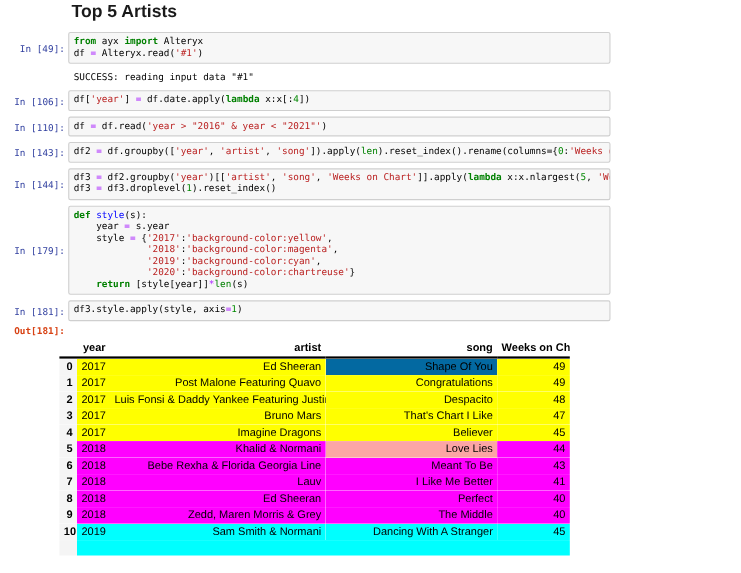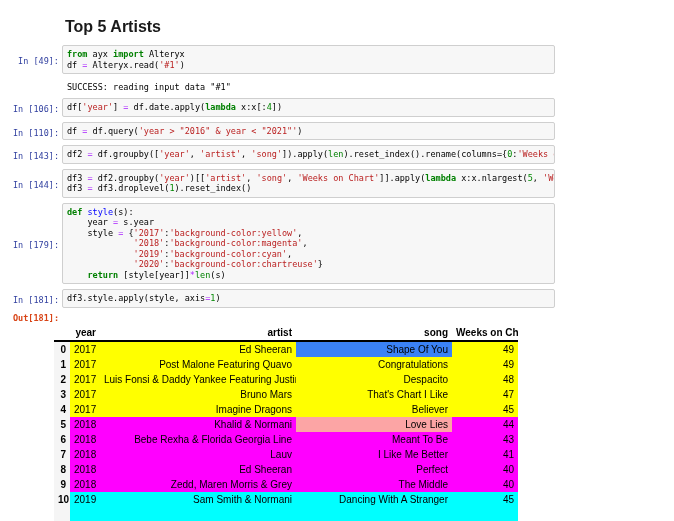--- a/index.html
+++ b/index.html
@@ -1,18 +1,18 @@
 <!DOCTYPE html>
 <html style="--in-prompt: #303F9F; --out-prompt: #D84315; --cell-bg: #f7f7f7; --cell-border: #cfcfcf; --tk-keyword: #008000; --tk-builtin: #008000; --tk-string: #BA2121; --tk-operator: #AA22FF; --tk-number: #008800; --tk-function: #0000FF; --row-yellow: #ffff00; --row-magenta: #ff00ff; --row-cyan: #00ffff;"><head>
 <meta charset="utf-8">
 <style>
   html,body { margin:0; padding:0; background:#fff; }
   .nb {
     position:relative; width:560px; height:521px; overflow:hidden;
-    background:#fff; box-sizing:border-box; padding-top:16px;
+    background:#fff; box-sizing:border-box; padding-top:0;
     font-family:"Liberation Sans", sans-serif;
   }
   .nb-title {
     margin:2px 0 9px 65px; font-family:"Liberation Sans", sans-serif;
     font-size:16px; font-weight:bold; color:#1a1a1a; letter-spacing:0;
   }
   .cell-row { display:flex; align-items:center; margin-bottom:5px; }
   .prompt {
     flex:none; width:62px; box-sizing:border-box; text-align:right;
     padding:4px 3px 0 0; font-family:"DejaVu Sans Mono", monospace;
@@ -72,21 +72,21 @@
       </div>
       <div class="cell-row">
         <div class="prompt prompt-in">In [106]:</div>
         <div class="code-box">
           <div class="code-line"><span class="tk-pl">df[</span><span class="tk-st">'year'</span><span class="tk-pl">] </span><span class="tk-op">=</span><span class="tk-pl"> df.date.apply(</span><span class="tk-kw">lambda</span><span class="tk-pl"> x:x[:</span><span class="tk-nu">4</span><span class="tk-pl">])</span></div>
         </div>
       </div>
       <div class="cell-row">
         <div class="prompt prompt-in">In [110]:</div>
         <div class="code-box">
-          <div class="code-line"><span class="tk-pl">df </span><span class="tk-op">=</span><span class="tk-pl"> df.query(</span><span class="tk-st">'year &gt; "2016" &amp; year &lt; "2021"'</span><span class="tk-pl">)</span></div>
+          <div class="code-line"><span class="tk-pl">df </span><span class="tk-op">=</span><span class="tk-pl"> df.read(</span><span class="tk-st">'year &gt; "2016" &amp; year &lt; "2021"'</span><span class="tk-pl">)</span></div>
         </div>
       </div>
       <div class="cell-row">
         <div class="prompt prompt-in">In [143]:</div>
         <div class="code-box">
           <div class="code-line"><span class="tk-pl">df2 </span><span class="tk-op">=</span><span class="tk-pl"> df.groupby([</span><span class="tk-st">'year'</span><span class="tk-pl">, </span><span class="tk-st">'artist'</span><span class="tk-pl">, </span><span class="tk-st">'song'</span><span class="tk-pl">]).apply(</span><span class="tk-bi">len</span><span class="tk-pl">).reset_index().rename(columns={</span><span class="tk-nu">0</span><span class="tk-pl">:</span><span class="tk-st">'Weeks on Chart'</span><span class="tk-pl">})</span></div>
         </div>
       </div>
       <div class="cell-row">
         <div class="prompt prompt-in">In [144]:</div>
@@ -134,21 +134,21 @@
           <th>artist</th>
           <th>song</th>
           <th>Weeks on Chart</th>
         </tr>
       </thead>
     <tbody id="df-body">
         <tr>
           <th>0</th>
           <td style="background: rgb(255, 255, 0);">2017</td>
           <td style="background: rgb(255, 255, 0);">Ed Sheeran</td>
-          <td style="background: #3b82f6; text-align: right;">Shape Of You</td>
+          <td style="background: #0369a1; text-align: right;">Shape Of You</td>
           <td style="background: rgb(255, 255, 0);">49</td>
         </tr>
         <tr>
           <th>1</th>
           <td style="background: rgb(255, 255, 0);">2017</td>
           <td style="background: rgb(255, 255, 0);">Post Malone Featuring Quavo</td>
           <td style="background: rgb(255, 255, 0);">Congratulations</td>
           <td style="background: rgb(255, 255, 0);">49</td>
         </tr>
         <tr>

